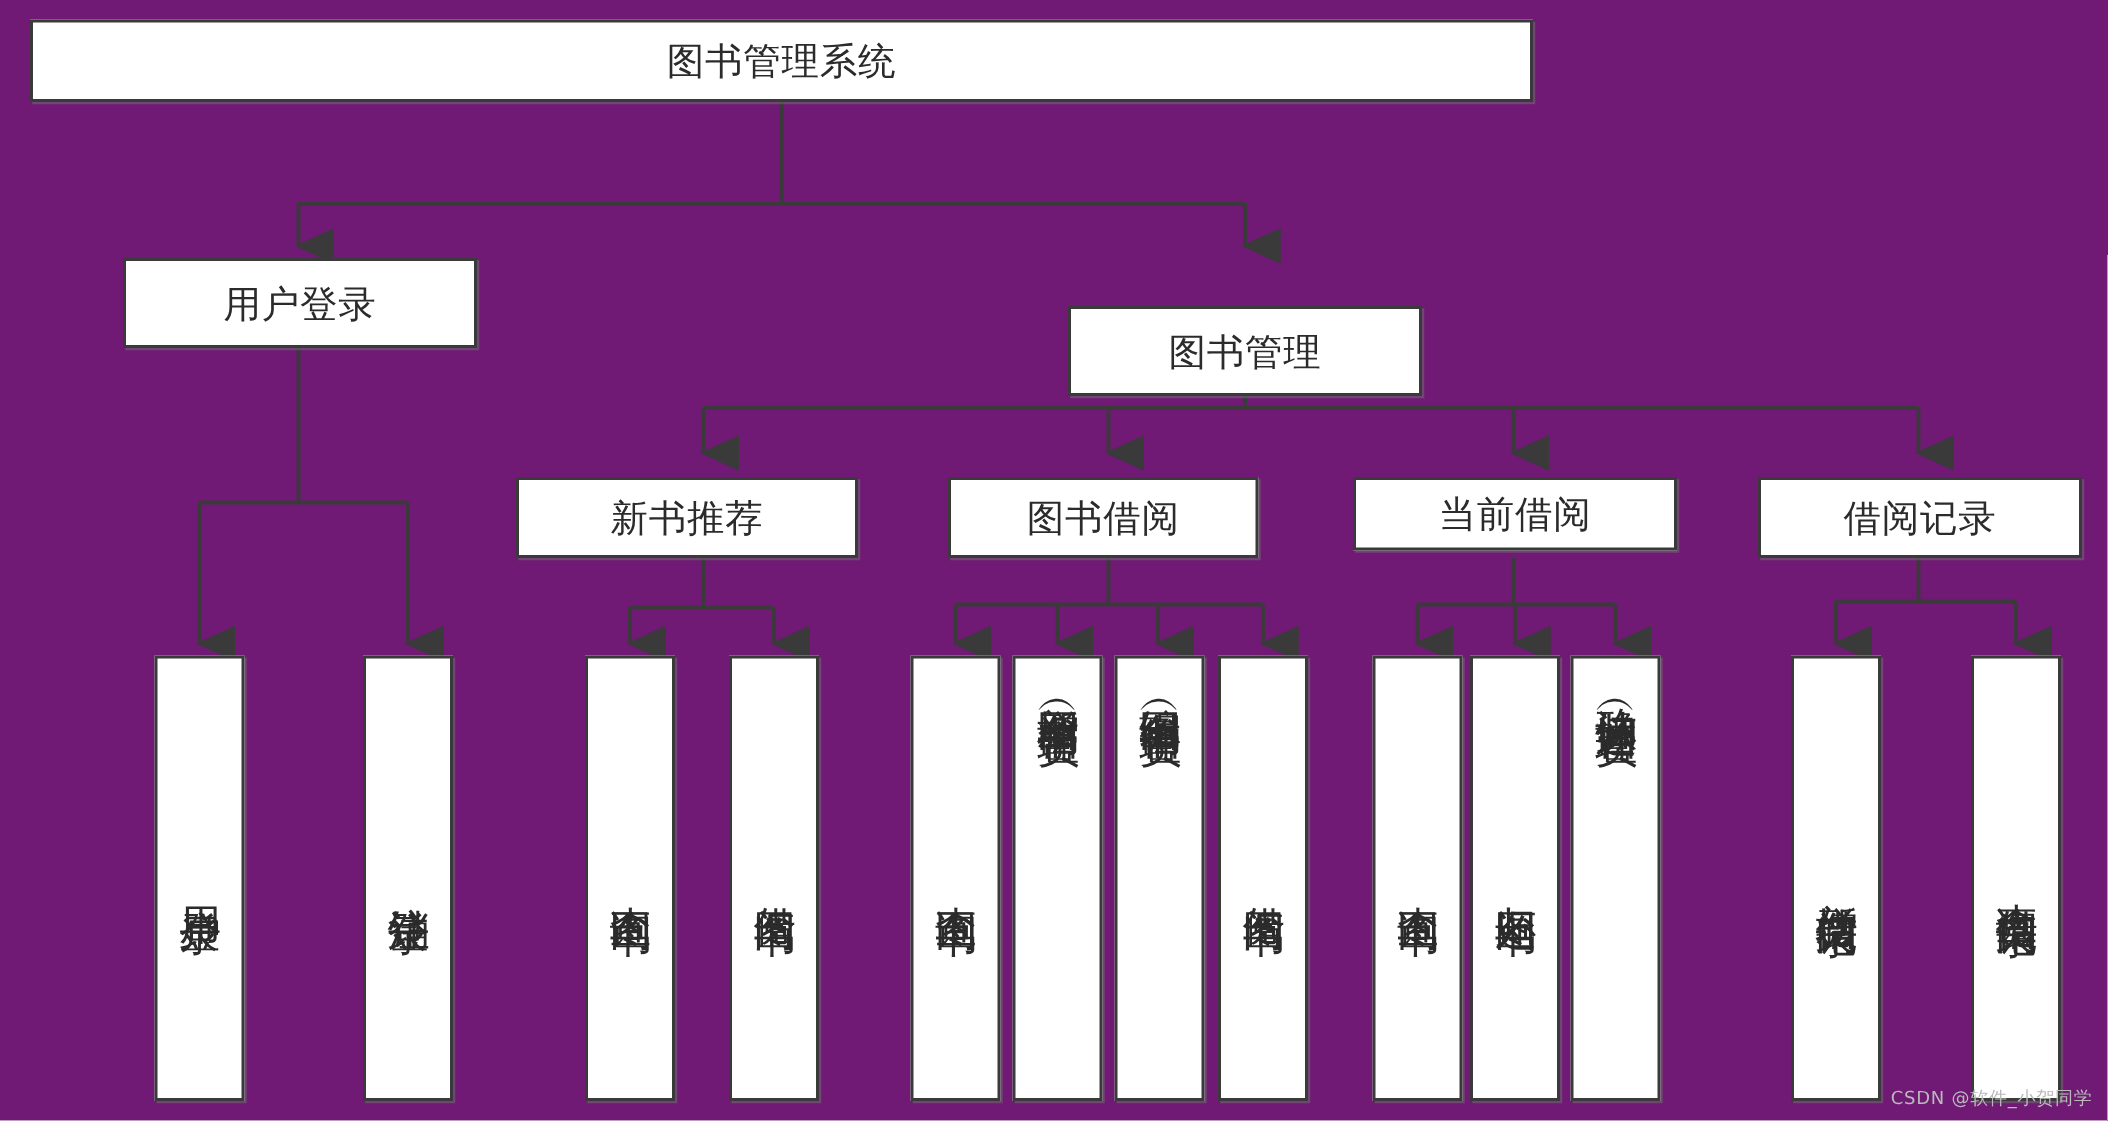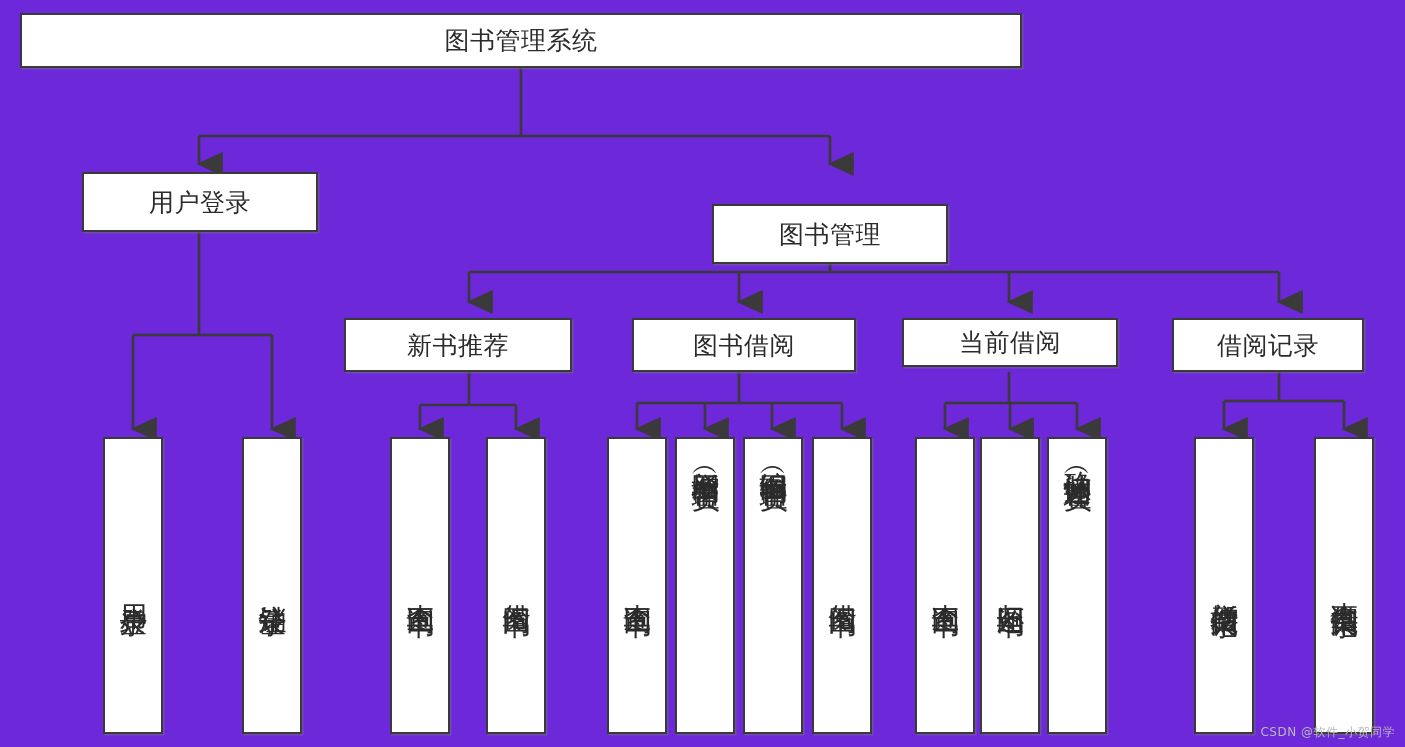--- a/index.html
+++ b/index.html
@@ -8,21 +8,21 @@
     padding: 0;
     background: #ffffff;
   }
   body {
     font-family: "DejaVu Sans", "Liberation Sans", sans-serif;
   }
   #diagram-root {
     position: relative;
     width: 1405px;
     height: 747px;
-    background: #6d28d9;
+    background: #701a75;
     overflow: hidden;
   }
   #edge-layer {
     position: absolute;
     left: 0;
     top: 0;
     width: 1405px;
     height: 747px;
     pointer-events: none;
   }
@@ -136,29 +136,29 @@
   </div>
 
   <div class="node horizontal" style="left:712px; top:172px; width:236px; height:60px;margin-top:32px;">
     <span class="node-label">图书管理</span>
   </div>
 
   <div class="node horizontal" style="left:344px; top:318px; width:228px; height:54px;">
     <span class="node-label">新书推荐</span>
   </div>
 
-  <div class="node horizontal" style="left:632px; top:318px; width:224px; height:54px;">
+  <div class="node horizontal" style="left:632px; top:318px; width:207px; height:54px;">
     <span class="node-label">图书借阅</span>
   </div>
 
   <div class="node horizontal" style="left:902px; top:318px; width:216px; height:49px;">
     <span class="node-label">当前借阅</span>
   </div>
 
-  <div class="node horizontal" style="left:1172px; top:318px; width:192px; height:54px;">
+  <div class="node horizontal" style="left:1172px; top:318px; width:216px; height:54px;">
     <span class="node-label">借阅记录</span>
   </div>
 
   <div class="node vertical center-text" style="left:103px; top:437px; width:60px; height:297px;">
     <span class="node-label">用户登录</span>
   </div>
 
   <div class="node vertical center-text" style="left:242px; top:437px; width:60px; height:297px;">
     <span class="node-label">注销登录</span>
   </div>

